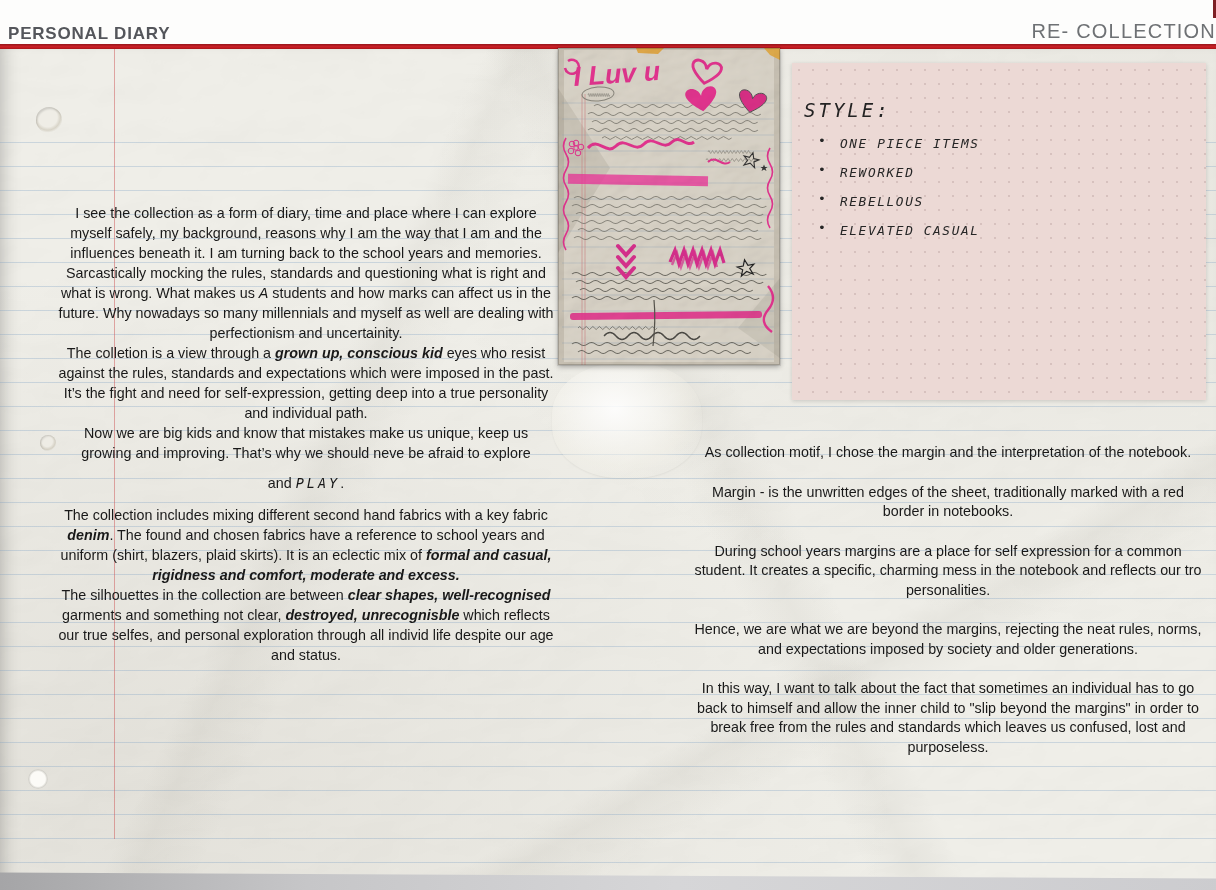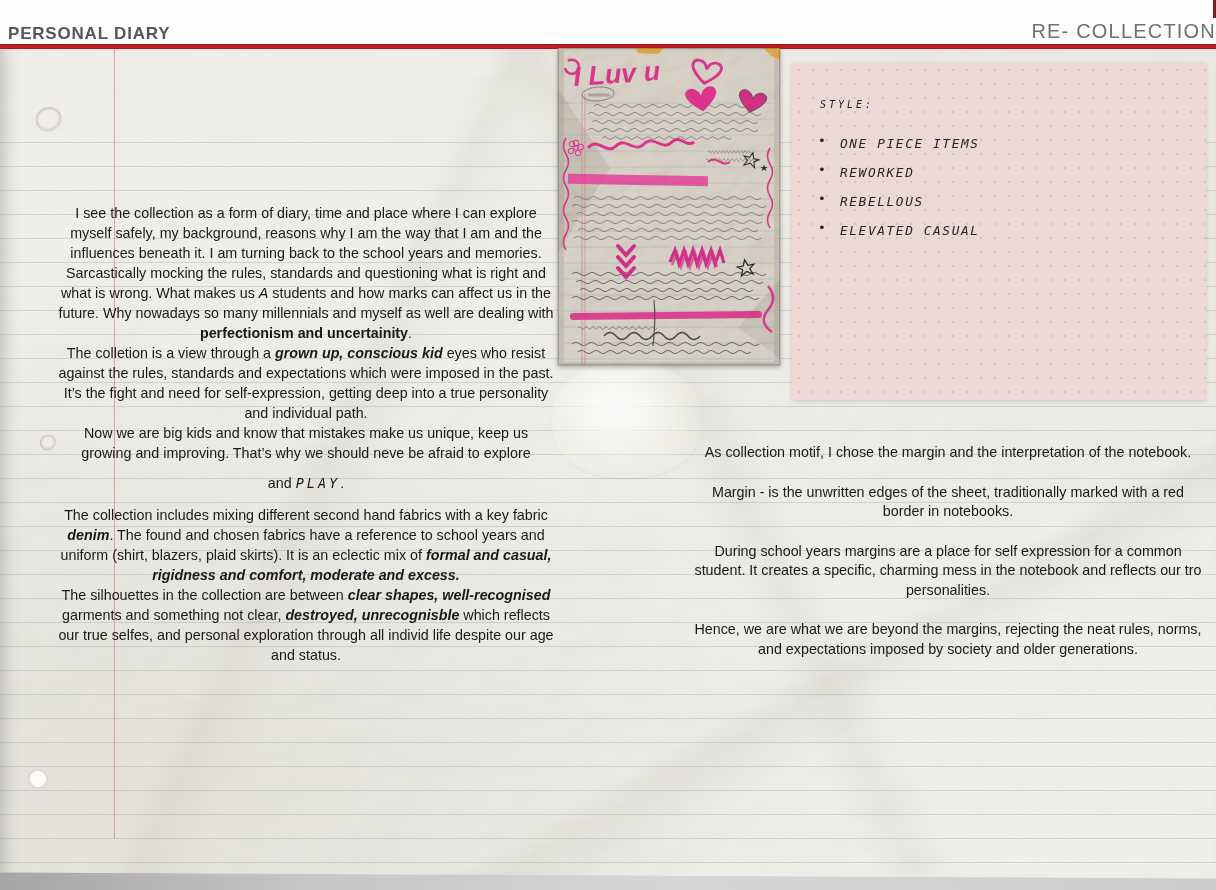--- a/index.html
+++ b/index.html
@@ -44,40 +44,40 @@
   .paper-right{position:absolute;right:0;top:0;bottom:10px;width:5px;
         background:linear-gradient(270deg,#c7c7c9,rgba(200,200,200,0));}
 
   
   .left-col{position:absolute;left:58px;top:154px;width:496px;text-align:center;
             font-size:14.3px;line-height:20px;color:#191919;}
   .left-col p{margin:0;white-space:pre-line;}
   .right-col{position:absolute;left:688px;top:394px;width:520px;text-align:center;
              font-size:14.3px;line-height:19.5px;color:#191919;}
   .right-col p{margin:0 4px 20px;}
-  .b{font-weight:700;}
+  .b{font-weight:400;}
   .i{font-style:italic;}
   .bi{font-weight:700;font-style:italic;text-align:right;}
   .hand{font-family:"DejaVu Sans Mono",monospace;font-style:italic;letter-spacing:3px;font-size:13.5px;}
   .play-line{margin:10px 0 12px !important;}
 
   
   .photo{position:absolute;left:558px;top:-1px;width:222px;height:317px;
          box-shadow:0 2px 5px rgba(0,0,0,.30), 0 0 0 1px rgba(0,0,0,.08);}
   .photo svg{display:block;}
   .patch{position:absolute;left:552px;top:314px;width:150px;height:115px;border-radius:45%;
          background:radial-gradient(ellipse at 42% 40%, rgba(255,255,255,.85), rgba(242,240,232,.45) 58%, transparent 75%);
          box-shadow:0 1px 2px rgba(0,0,0,.05);}
 
   
   .note{position:absolute;left:792px;top:14px;width:414px;height:337px;background:#ecd9d5;
         background-image:radial-gradient(circle, rgba(140,110,110,.22) 1px, transparent 1.4px);
         background-size:14px 14px;box-shadow:0 1px 4px rgba(0,0,0,.15);}
-  .note-title{position:absolute;left:28px;top:36px;font-family:"DejaVu Sans Mono",monospace;
-              font-style:italic;font-size:10px;letter-spacing:3px;color:#232323;}
+  .note-title{position:absolute;left:12px;top:36px;font-family:"DejaVu Sans Mono",monospace;
+              font-style:italic;font-size:19px;letter-spacing:3px;color:#232323;}
   .note ul{position:absolute;left:24px;top:66px;margin:0;padding:0;list-style:none;width:360px;}
   .note li{position:relative;padding-left:24px;line-height:29px;
            font-family:"DejaVu Sans Mono",monospace;font-style:italic;font-size:12.8px;
            letter-spacing:1.6px;color:#262626;}
   .note li::before{content:"\2022";position:absolute;left:2px;top:-3px;font-size:13px;color:#262626;}
 </style>
 </head>
 <body>
 
 <div class="page">
@@ -214,18 +214,19 @@
           <li>REBELLOUS</li>
           <li>ELEVATED CASUAL</li>
         </ul>
     </div>
 
     <div class="right-col" id="right-col">
         <p>As collection motif, I chose the margin and the interpretation of the notebook.</p>
         <p>Margin - is the unwritten edges of the sheet, traditionally marked with a red border in notebooks.</p>
         <p>During school years margins are a place for self expression for a common student. It creates a specific, charming mess in the notebook and reflects our tro personalities.</p>
         <p>Hence, we are what we are beyond the margins, rejecting the neat rules, norms, and expectations imposed by society and older generations.</p>
+        <p>In this way, I want to talk about the fact that sometimes an individual has to go back to himself and allow the inner child to "slip beyond the margins" in order to break free from the rules and standards which leaves us confused, lost and purposeless.</p>
       </div>
 
     <div class="paper-right"></div>
     <div class="paper-bottom"></div>
   </div>
 </div>
 
 </body></html>

